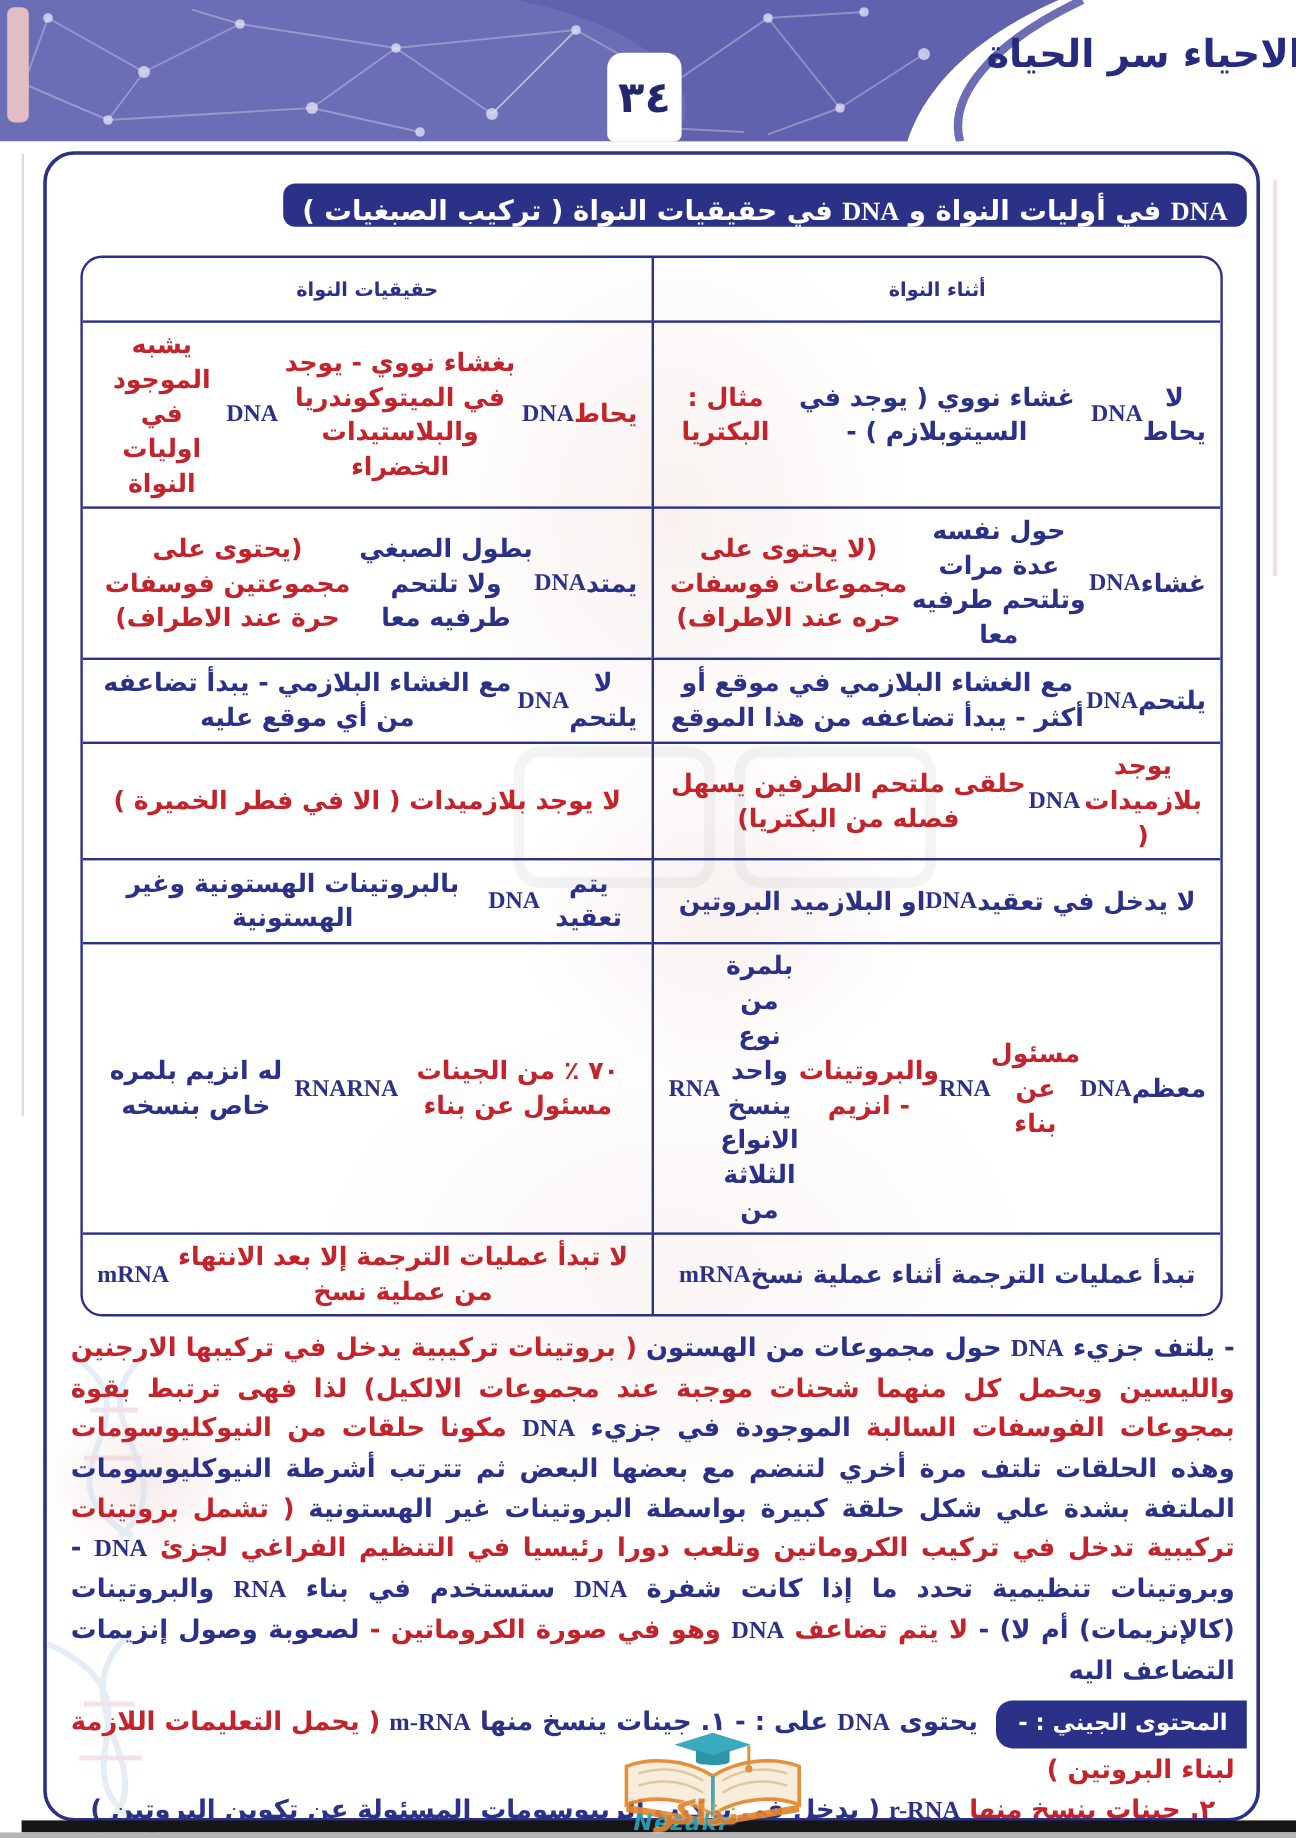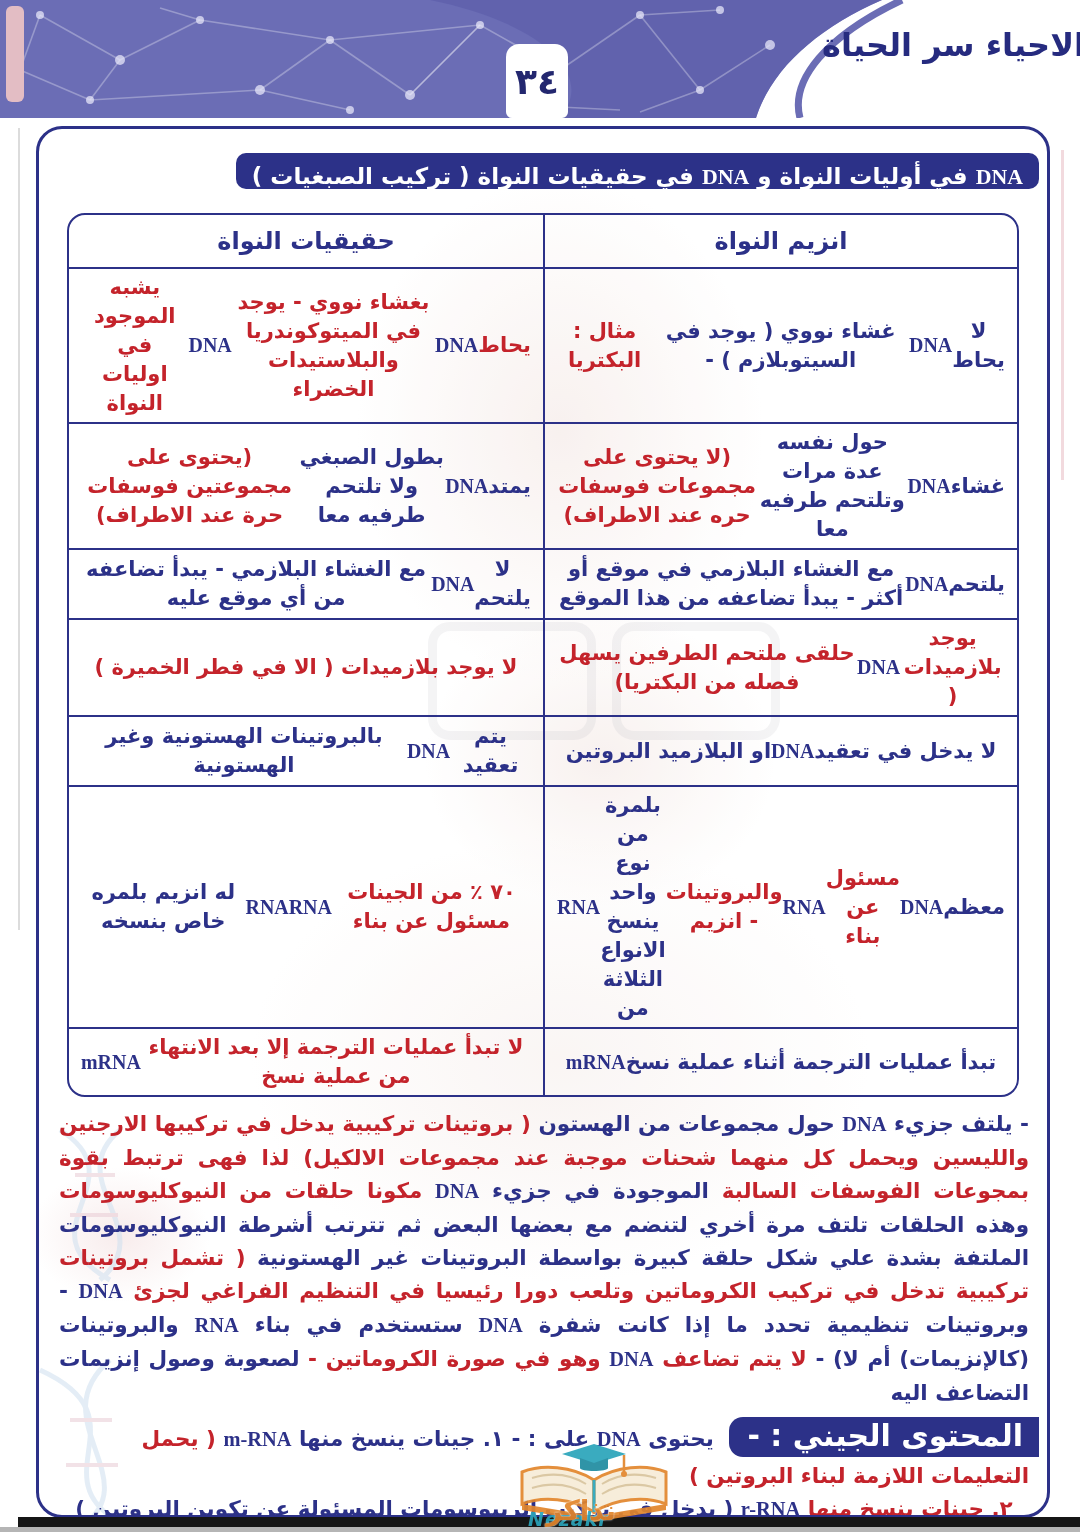--- a/index.html
+++ b/index.html
@@ -37,29 +37,29 @@
              white-space:nowrap;z-index:3;}
   .inner{position:absolute;inset:0;padding:84px 10px 0 16px;z-index:2;}
   
   .cmp-table{display:grid;grid-template-columns:1fr 1fr;border:2.5px solid var(--navy);
              border-radius:18px;overflow:hidden;margin:0 18px 0 12px;background:rgba(255,255,255,.25);}
   .cell{display:flex;align-items:center;justify-content:center;text-align:center;
         padding:4px 12px;font-weight:bold;font-size:21px;line-height:29px;}
   .cell:nth-child(odd){border-left:2.5px solid var(--navy);}
   .cell{border-top:2.5px solid var(--navy);}
   .cell:nth-child(-n+2){border-top:none;}
-  .hcell{min-height:44px;color:var(--navy);font-size:24px;text-align:right;}
+  .hcell{min-height:44px;color:var(--navy);font-size:16px;text-align:right;}
   .cell.r0{min-height:90px}.cell.r1{min-height:78px}.cell.r2{min-height:60px}
   .cell.r3{min-height:70px}.cell.r4{min-height:60px}.cell.r5{min-height:92px}.cell.r6{min-height:56px}
   
   .para{margin:10px 8px 0 4px;font-size:21.5px;font-weight:bold;line-height:33px;text-align:justify;}
   .sec{margin:8px 8px 0 4px;font-size:21.5px;font-weight:bold;line-height:33px;}
   .centerline{text-align:center;}
   .label{display:inline-block;background:var(--navy);color:#fff;border-radius:14px 0 0 14px;
-         padding:2px 16px 4px 18px;margin:0 -10px 2px 8px;font-size:30px;line-height:34px;}
+         padding:2px 16px 4px 18px;margin:0 -10px 2px 8px;font-size:19px;line-height:34px;}
   
   .sg-n{color:var(--navy);} .sg-r{color:var(--red);} .sg-w{color:#fff;}
   .sg-L{color:var(--navy);font-family:"Liberation Serif",serif;font-size:.95em;}
   .sg-Lw{color:#fff;font-family:"Liberation Serif",serif;font-size:.95em;}
   
   .watermark{position:absolute;left:508px;top:1442px;width:172px;height:90px;z-index:5;opacity:.92;}
   .watermark svg{position:absolute;left:0;top:0;}
   .wm-ar{position:absolute;left:38px;top:52px;color:var(--orange);font-size:28px;font-weight:bold;
          text-shadow:0 0 2px #fff;z-index:2;}
   .wm-en{position:absolute;left:20px;top:66px;color:var(--teal);font-size:19px;font-weight:bold;
@@ -148,21 +148,21 @@
 
   <div class="scan-edge"></div>
   <div class="pink-tab"></div>
   <div class="pink-edge"></div>
 
   <main class="container">
     <div class="title-bar"><span class="sg-Lw">DNA</span><span class="sg-w"> في أوليات النواة و </span><span class="sg-Lw">DNA</span><span class="sg-w"> في حقيقيات النواة ( تركيب الصبغيات )</span></div>
     <div class="inner">
 
       <div class="cmp-table">
-        <div class="cell hcell">انزيم النواة</div>
+        <div class="cell hcell">أثناء النواة</div>
         <div class="cell hcell">حقيقيات النواة</div>
       <div class="cell body r0">
             <span class="sg-n">لا يحاط </span>
             <span class="sg-L">DNA</span>
             <span class="sg-n"> غشاء نووي ( يوجد في السيتوبلازم ) - </span>
             <span class="sg-r">مثال : البكتريا</span>
           </div>
           <div class="cell body r0">
             <span class="sg-r">يحاط </span>
             <span class="sg-L">DNA</span>

